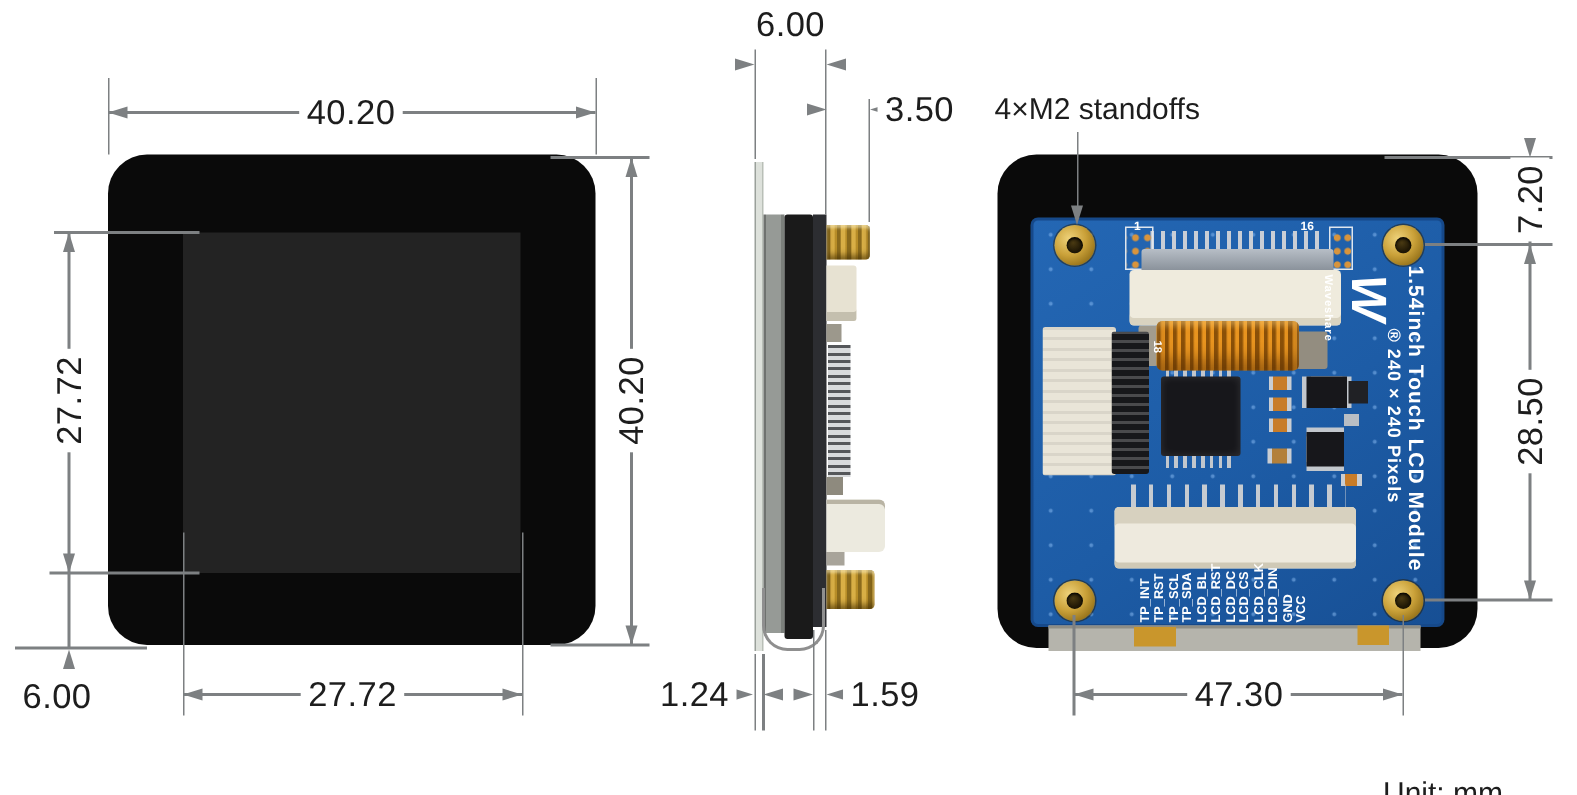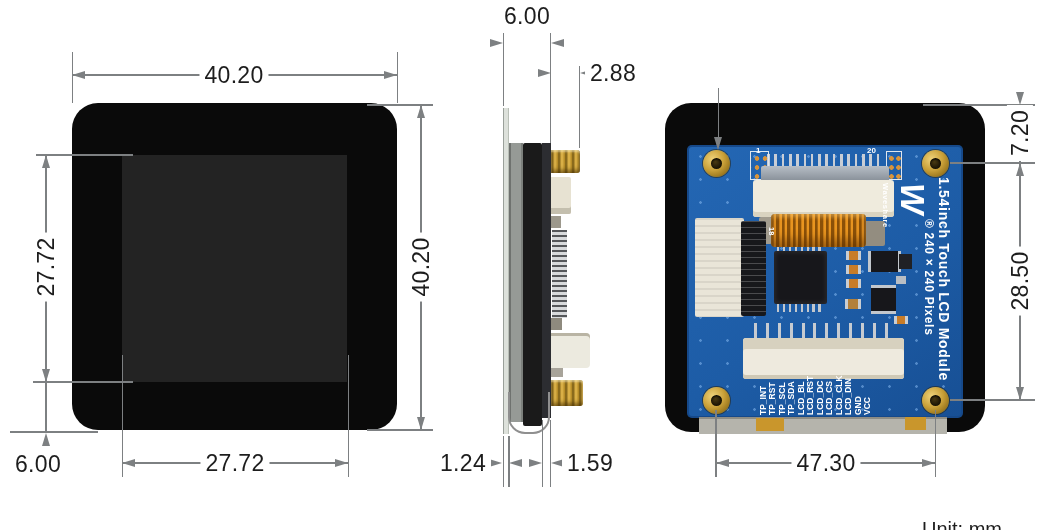--- a/index.html
+++ b/index.html
@@ -87,21 +87,21 @@
   <div class="abs" style="left:508px;top:392px;width:38px;height:40px;border:2.5px solid #8f8f8f;border-top:none;border-radius:0 0 17px 17px;z-index:5;"></div>
 
   <div class="ln" style="left:503px;top:33px;width:1.4px;height:73px;"></div>
   <div class="ln" style="left:550px;top:33px;width:1.4px;height:110px;"></div>
   <div class="ln" style="left:579px;top:66px;width:1.4px;height:82px;"></div>
   <div class="dim" style="left:527px;top:16px;">6.00</div>
   <div class="ar r" style="left:490px;top:38.5px;"></div>
   <div class="ar l" style="left:551px;top:38.5px;"></div>
   <div class="ar r" style="left:538px;top:68.5px;"></div>
   <div class="ar l" style="left:580px;top:68.5px;"></div>
-  <div class="dim" style="left:613px;top:73px;">2.88</div>
+  <div class="dim" style="left:613px;top:73px;">3.50</div>
 
   <div class="ln" style="left:502.5px;top:436px;width:1.4px;height:51px;"></div>
   <div class="ln" style="left:508.3px;top:436px;width:1.4px;height:51px;"></div>
   <div class="ln" style="left:542px;top:420px;width:1.4px;height:67px;"></div>
   <div class="ln" style="left:550px;top:420px;width:1.4px;height:67px;"></div>
   <div class="ar r" style="left:489px;top:458.5px;"></div>
   <div class="ar l" style="left:509px;top:458.5px;"></div>
   <div class="ar r" style="left:529px;top:458.5px;"></div>
   <div class="ar l" style="left:551px;top:458.5px;"></div>
   <div class="dim" style="left:463px;top:463px;">1.24</div>
@@ -132,21 +132,21 @@
       <div class="hole"></div>
     </div>
 
   <div class="abs" style="left:767px;top:154px;width:116px;height:14px;z-index:10;
               background:repeating-linear-gradient(90deg,#c9ced6 0 2.6px,rgba(0,0,0,0) 2.6px 7.3px);"></div>
   <div class="abs" style="left:761px;top:166px;width:128px;height:16px;border-radius:2px;z-index:11;
               background:linear-gradient(180deg,#b7bec6,#848c95);"></div>
   <div class="abs" style="left:753px;top:180px;width:141px;height:37px;border-radius:3px;z-index:11;
               background:#efebdd;box-shadow:inset 0 -5px 0 #d9d3c0;"></div>
   <span class="abs" style="left:756px;top:146px;font-size:8px;font-weight:700;color:#fff;z-index:12;">1</span>
-  <span class="abs" style="left:867px;top:146px;font-size:8px;font-weight:700;color:#fff;z-index:12;">20</span>
+  <span class="abs" style="left:867px;top:146px;font-size:8px;font-weight:700;color:#fff;z-index:12;">16</span>
 
   <div class="abs" style="left:759px;top:217px;width:13px;height:27px;background:#a29c8e;border-radius:2px;z-index:10;"></div>
   <div class="abs" style="left:864px;top:221px;width:21px;height:25px;background:#938d80;border-radius:2px;z-index:10;"></div>
   <div class="abs" style="left:771px;top:214px;width:95px;height:33px;border-radius:4px;z-index:11;
               background:repeating-linear-gradient(90deg,#8a5008 0 2px,#e8941f 3.5px 5.5px);
               box-shadow:inset 0 -8px 10px rgba(80,40,0,.45),inset 0 3px 4px rgba(255,210,120,.5);"></div>
 
   <div class="abs" style="left:695px;top:218px;width:49px;height:99px;background:#e9e5d8;border-radius:2px;z-index:10;
               background-image:repeating-linear-gradient(180deg,rgba(0,0,0,.07) 0 2px,rgba(0,0,0,0) 2px 7px);"></div>
   <div class="abs" style="left:741px;top:221px;width:25px;height:95px;background:#17181b;border-radius:2px;z-index:11;
@@ -191,20 +191,21 @@
   <span class="pin" style="left:787px;top:415px;">TP_SDA</span>
   <span class="pin" style="left:796.5px;top:415px;">LCD_BL</span>
   <span class="pin" style="left:806px;top:415px;">LCD_RST</span>
   <span class="pin" style="left:815.5px;top:415px;">LCD_DC</span>
   <span class="pin" style="left:825px;top:415px;">LCD_CS</span>
   <span class="pin" style="left:834.5px;top:415px;">LCD_CLK</span>
   <span class="pin" style="left:844px;top:415px;">LCD_DIN</span>
   <span class="pin" style="left:853.5px;top:415px;">GND</span>
   <span class="pin" style="left:863px;top:415px;">VCC</span>
 
+  <div class="note" style="left:663px;top:62px;">4×M2 standoffs</div>
   <div class="ln" style="left:717.5px;top:88px;width:1.4px;height:52px;"></div>
   <div class="ar d" style="left:713.5px;top:137px;"></div>
 
   <div class="ln" style="left:923px;top:104.3px;width:112px;height:1.4px;"></div>
   <div class="ln" style="left:950px;top:162.3px;width:85px;height:1.4px;"></div>
   <div class="ln" style="left:950px;top:399.3px;width:85px;height:1.4px;"></div>
   <div class="ln" style="left:1019.3px;top:105px;width:1.4px;height:295px;"></div>
   <div class="ar d" style="left:1015.5px;top:92px;"></div>
   <div class="ar u" style="left:1015.5px;top:163px;"></div>
   <div class="ar d" style="left:1015.5px;top:387px;"></div>

